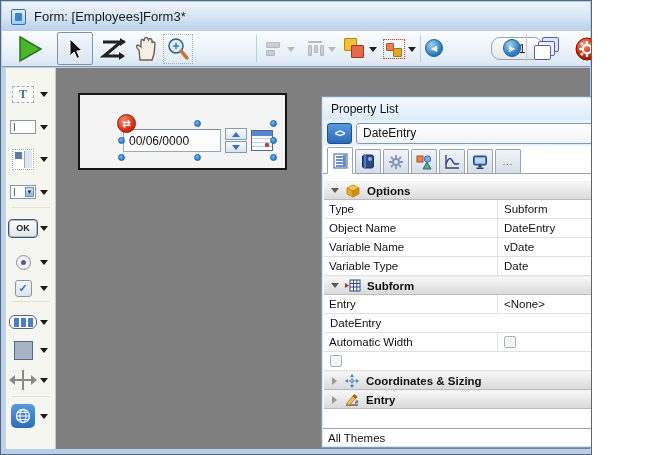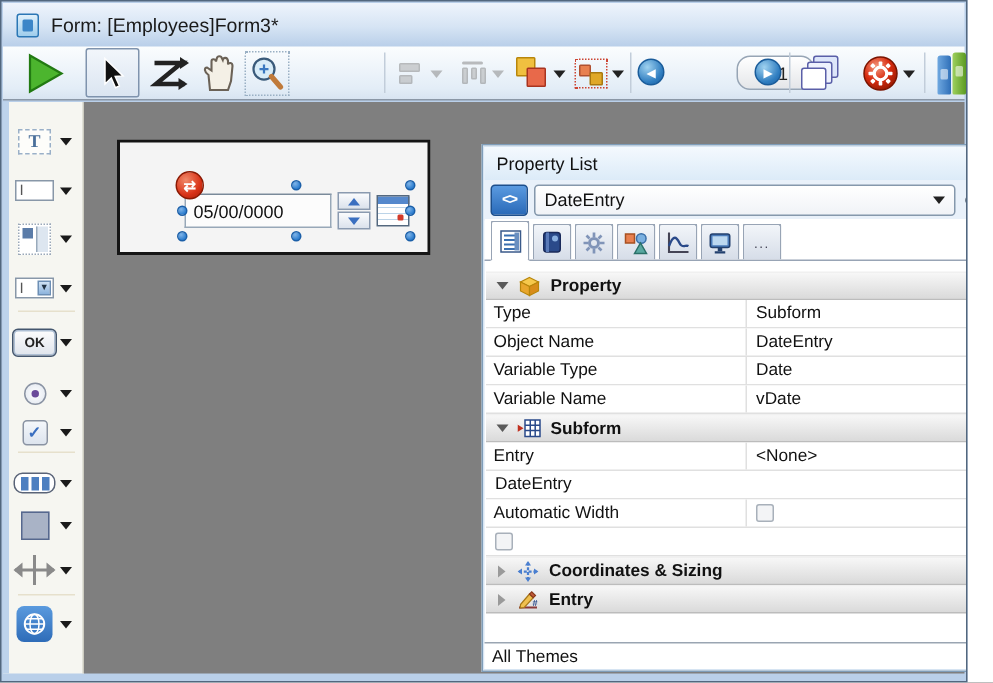--- a/index.html
+++ b/index.html
@@ -1,17 +1,17 @@
 <!DOCTYPE html>
 <html><head>
 <meta charset="utf-8">
 <style>
   * { margin:0; padding:0; box-sizing:border-box; }
   html,body { width:662px; height:455px; font-family:"Liberation Sans", sans-serif; }
-  .window { position:relative; width:645px; height:455px; background:#b9cfe9;
+  .window { position:relative; width:592px; height:455px; background:#b9cfe9;
             border:1px solid #52677e; overflow:hidden; }
 
   
   .titlebar { position:absolute; left:1px; top:1px; right:1px; height:29px;
               background:linear-gradient(#eef4fc, #d6e4f4 55%, #b9cfe9);
               display:flex; align-items:center; }
   .app-icon { width:15px; height:16px; margin-left:9px; border:1px solid #2b77b5;
               background:linear-gradient(#dff0fb,#9fcdec); border-radius:2px; position:relative; }
   .app-icon:before { content:""; position:absolute; left:3px; top:3px; right:3px; bottom:3px;
               background:#3c86c8; border-radius:1px; }
@@ -393,21 +393,21 @@
           </svg>
         </span>
       </span>
       <span class="pal-arrow"></span>
     </div>
   </div>
 
   <div class="canvas">
     <div class="form-area">
       <div class="date-field">
-        <span>05/00/0000</span>
+        <span>00/06/0000</span>
       </div>
       <div class="stepper">
         <div class="sbtn">
             <span class="up"></span>
           </div>
         <div class="sbtn">
             <span class="dn"></span>
           </div>
       </div>
       <div class="cal"></div>
@@ -503,37 +503,37 @@
 
       <div class="phdr">
         <span class="tri-exp"></span>
         <span class="hdr-icon">
           <svg width="14" height="14" viewBox="0 0 14 14">
             <path d="M7,1 L13,4 L7,7 L1,4 Z" fill="#f6c84c" stroke="#b8860b" stroke-width="0.8"></path>
             <path d="M1,4 L7,7 L7,13 L1,10 Z" fill="#e8a62c" stroke="#b8860b" stroke-width="0.8"></path>
             <path d="M13,4 L7,7 L7,13 L13,10 Z" fill="#d88c1a" stroke="#b8860b" stroke-width="0.8"></path>
           </svg>
         </span>
-        <span>Property</span>
+        <span>Options</span>
       </div>
       <div class="prow">
         <span class="pname">Type</span>
         <span class="pval">Subform</span>
       </div>
       <div class="prow">
         <span class="pname">Object Name</span>
         <span class="pval">DateEntry</span>
       </div>
       <div class="prow">
+        <span class="pname">Variable Name</span>
+        <span class="pval">vDate</span>
+      </div>
+      <div class="prow">
         <span class="pname">Variable Type</span>
         <span class="pval">Date</span>
-      </div>
-      <div class="prow">
-        <span class="pname">Variable Name</span>
-        <span class="pval">vDate</span>
       </div>
 
       <div class="phdr">
         <span class="tri-exp"></span>
         <span class="hdr-icon">
           <svg width="16" height="13" viewBox="0 0 16 13">
             <polygon points="0,4 4,6.5 0,9" fill="#c03020"></polygon>
             <rect x="5" y="1" width="10" height="11" fill="#fff" stroke="#2a4a8a"></rect>
             <path d="M5,4.5 h10 M5,8 h10 M8.5,1 v11 M11.8,1 v11" stroke="#2a4a8a" stroke-width="1"></path>
           </svg>

